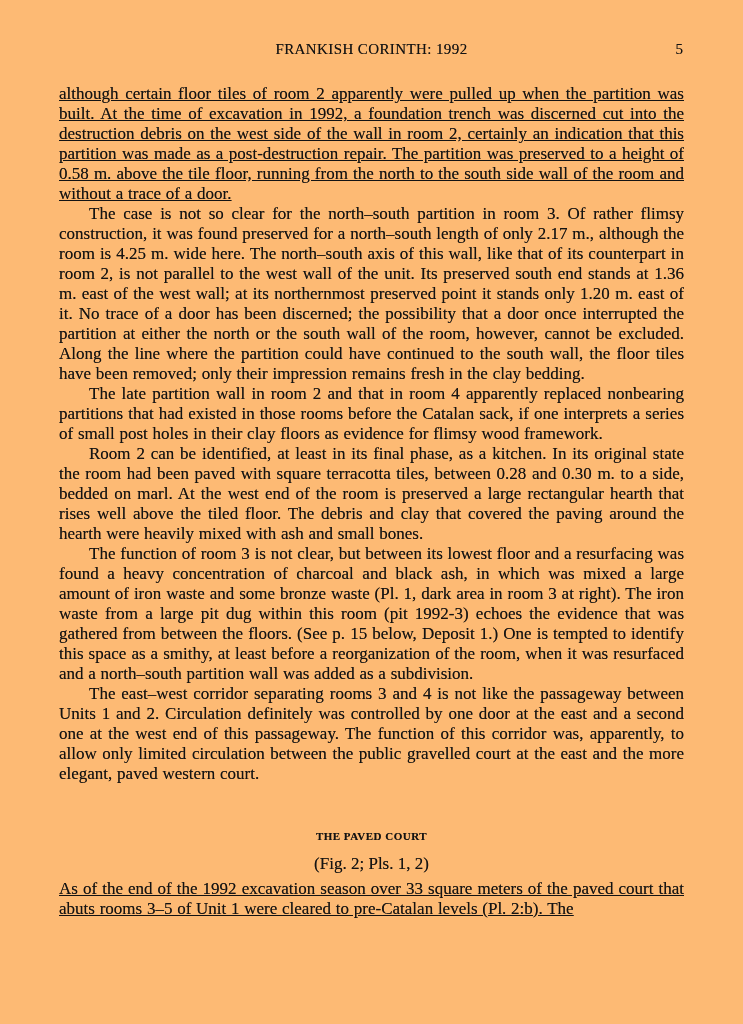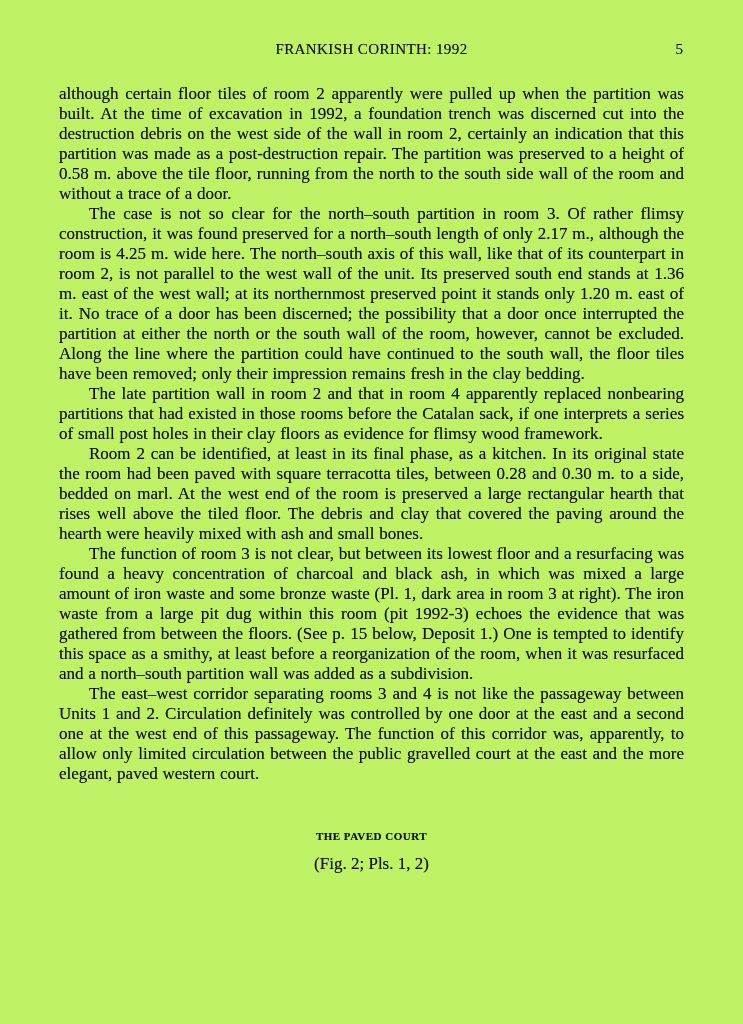--- a/index.html
+++ b/index.html
@@ -5,21 +5,21 @@
   html, body {
     margin: 0;
     padding: 0;
     background: #ffffff;
   }
   .page {
     position: relative;
     width: 743px;
     height: 1024px;
     box-sizing: border-box;
-    background: #bef264;
+    background: #fdba74;
     color: #131313;
     font-family: "Liberation Serif", "DejaVu Serif", serif;
     padding: 41px 59px 0 59px;
     overflow: hidden;
     text-shadow: 0 0 0.4px rgba(10,10,10,0.55);
   }
   .running-header {
     position: relative;
     text-align: center;
     font-size: 15px;
@@ -37,20 +37,21 @@
   .body-text p {
     margin: 0;
     font-size: 17px;
     line-height: 20px;
     text-align: justify;
     text-indent: 30px;
     word-spacing: 0.5px;
   }
   .body-text p.noindent {
     text-indent: 0;
+    text-decoration: underline;
   }
   .section-heading {
     margin: 42px 0 0 0;
     text-align: center;
     font-size: 11px;
     font-weight: bold;
     letter-spacing: 0.5px;
     line-height: 20px;
   }
   .section-figref {
@@ -81,16 +82,17 @@
     <p>Room 2 can be identified, at least in its final phase, as a kitchen. In its original state the room had been paved with square terracotta tiles, between 0.28 and 0.30 m. to a side, bedded on marl. At the west end of the room is preserved a large rectangular hearth that rises well above the tiled floor. The debris and clay that covered the paving around the hearth were heavily mixed with ash and small bones.</p>
 
     <p>The function of room 3 is not clear, but between its lowest floor and a resurfacing was found a heavy concentration of charcoal and black ash, in which was mixed a large amount of iron waste and some bronze waste (Pl. 1, dark area in room 3 at right). The iron waste from a large pit dug within this room (pit 1992-3) echoes the evidence that was gathered from between the floors. (See p. 15 below, Deposit 1.) One is tempted to identify this space as a smithy, at least before a reorganization of the room, when it was resurfaced and a north–south partition wall was added as a subdivision.</p>
 
     <p>The east–west corridor separating rooms 3 and 4 is not like the passageway between Units 1 and 2. Circulation definitely was controlled by one door at the east and a second one at the west end of this passageway. The function of this corridor was, apparently, to allow only limited circulation between the public gravelled court at the east and the more elegant, paved western court.</p>
 
     <h2 class="section-heading">THE PAVED COURT</h2>
 
     <div class="section-figref">(Fig. 2; Pls. 1, 2)</div>
 
+    <p class="noindent">As of the end of the 1992 excavation season over 33 square meters of the paved court that abuts rooms 3–5 of Unit 1 were cleared to pre-Catalan levels (Pl. 2:b). The</p>
 
   </main>
 
 </div>
 
 </body></html>

